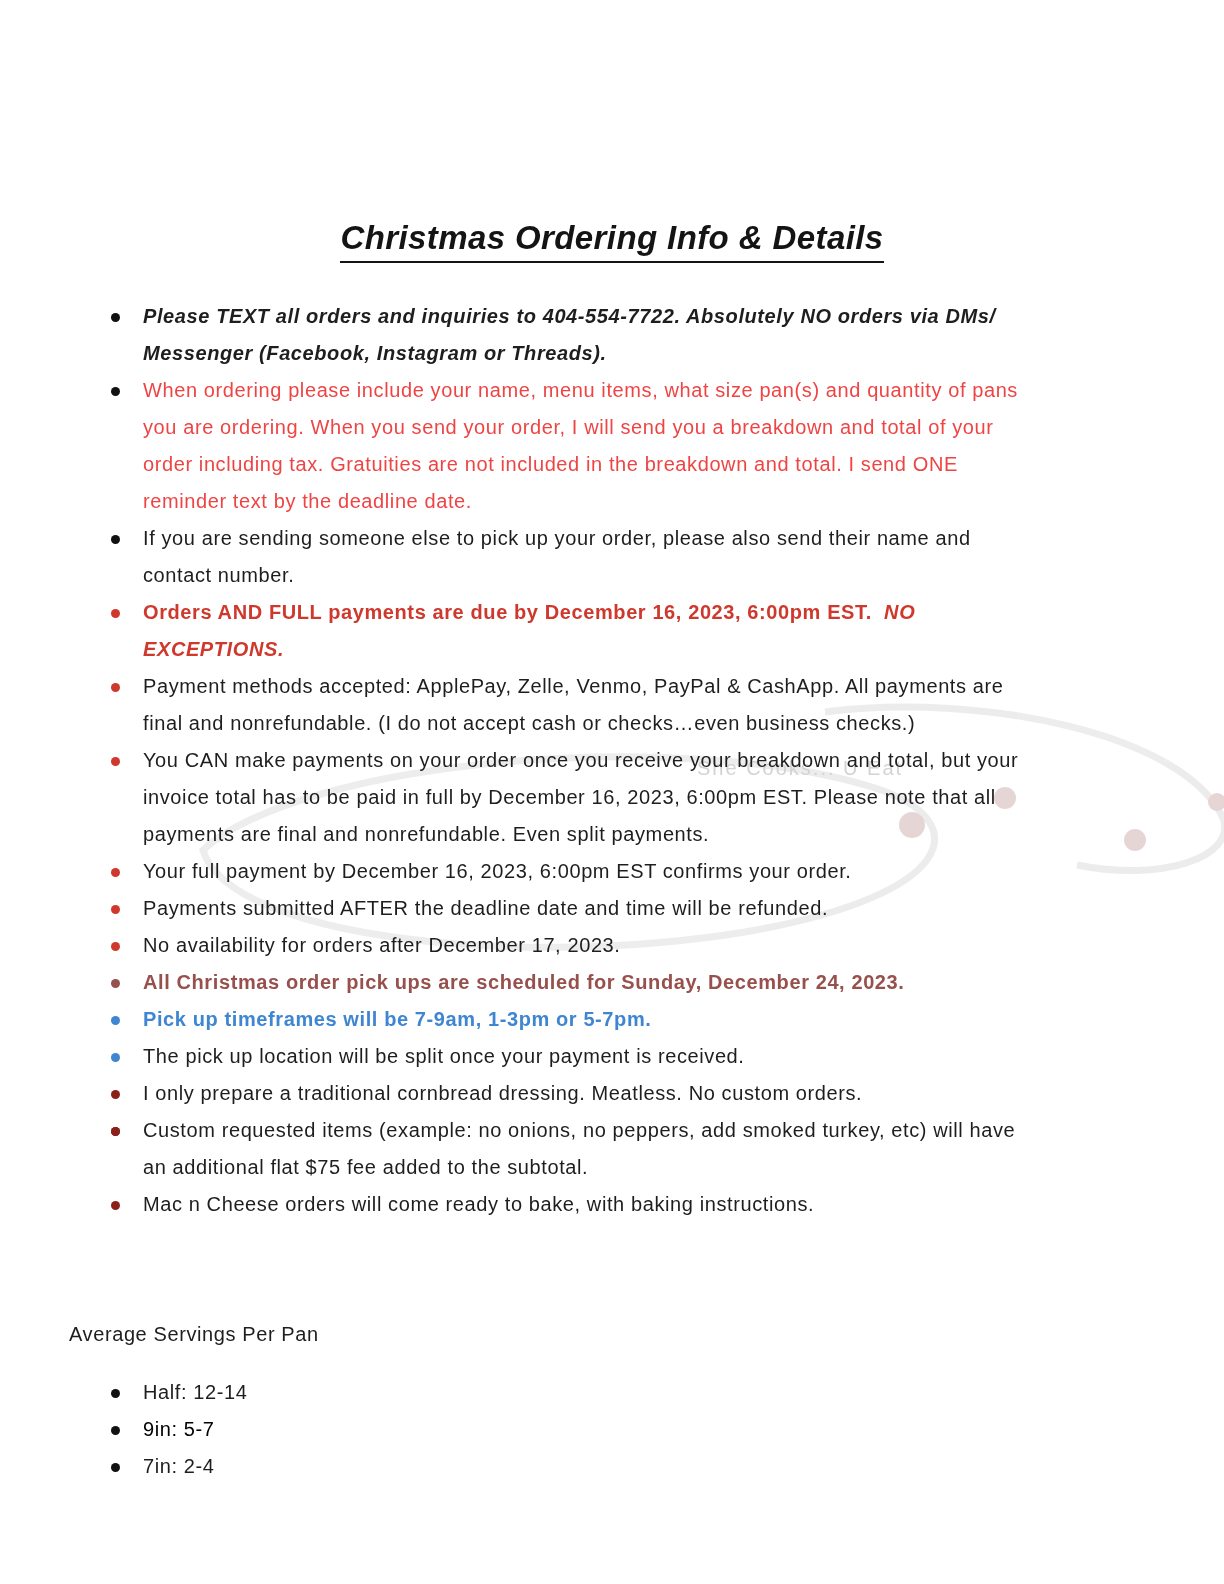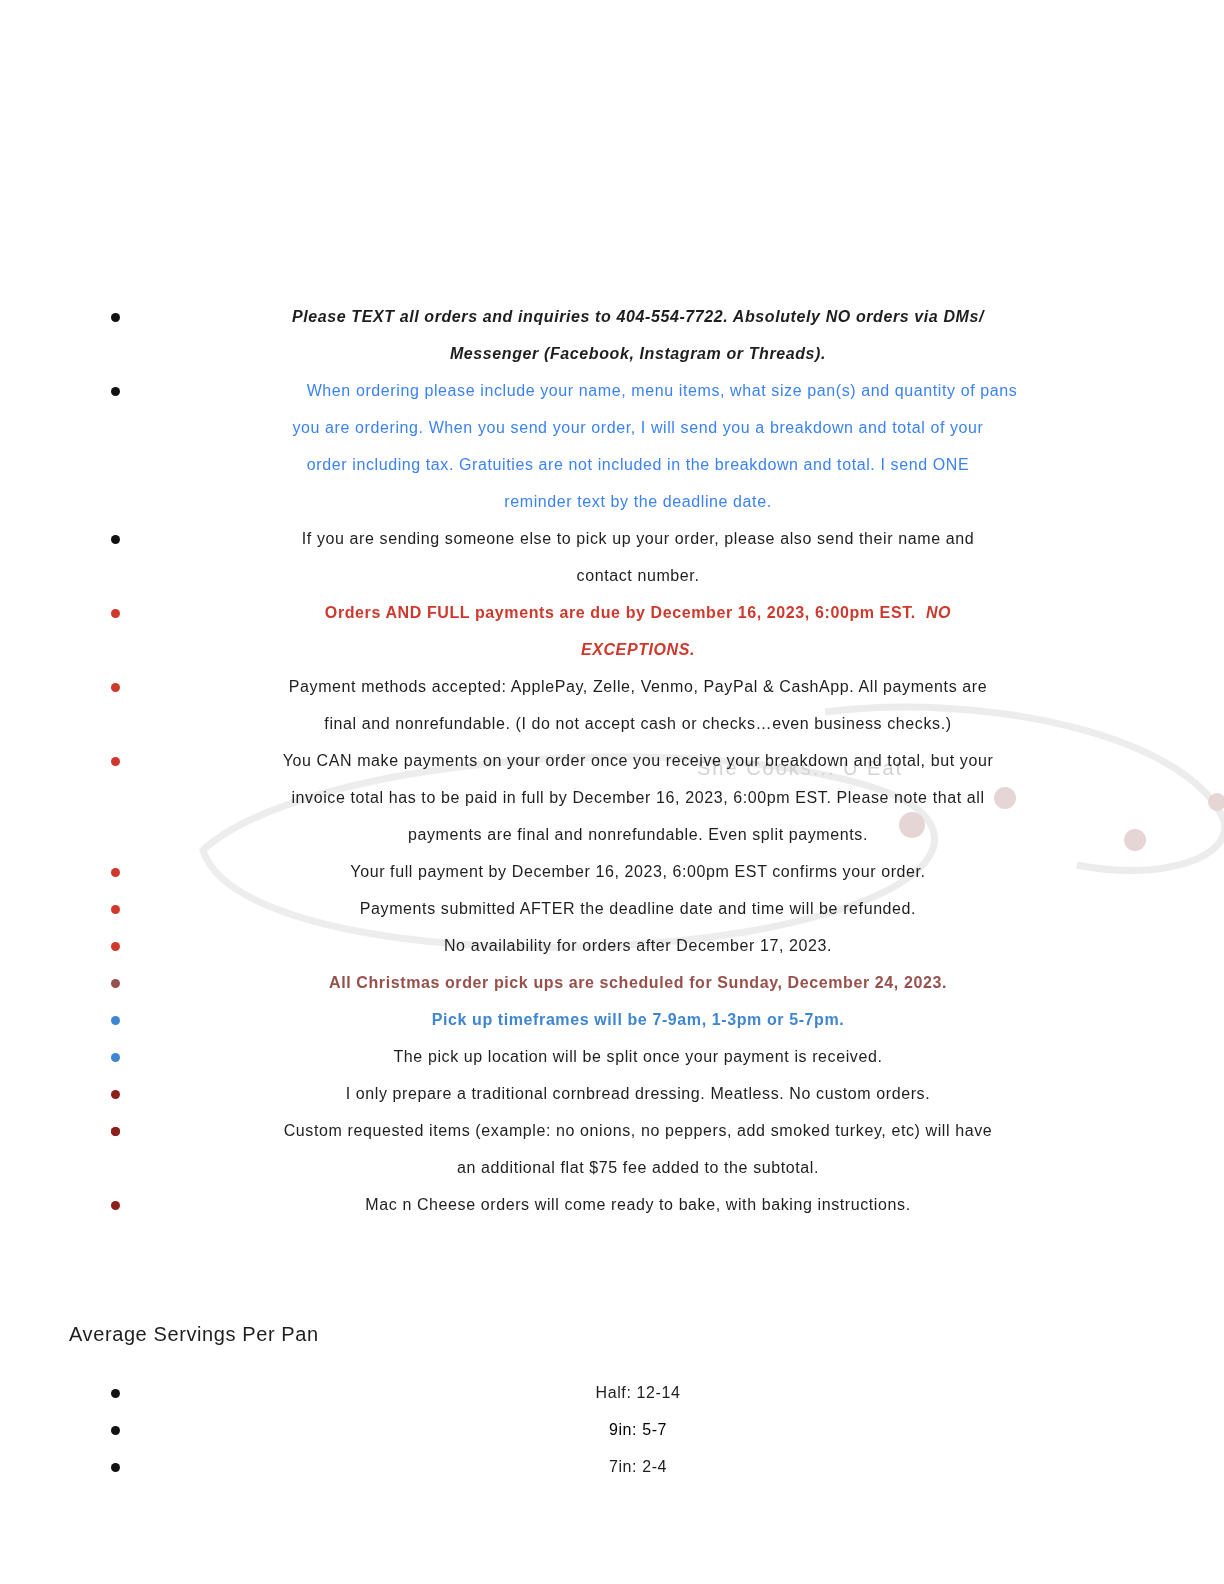--- a/index.html
+++ b/index.html
@@ -28,22 +28,22 @@
   .watermark { position:absolute; left:0; top:0; width:1224px; height:1584px; z-index:1; pointer-events:none; }
   .wm-text {
     position:absolute; left:697px; top:757px;
     font-size:20px; letter-spacing:2px;
     color:#d3d3d3; white-space:nowrap;
   }
   .wm-svg { position:absolute; left:185px; top:690px; }
   
   ul.doc-list {
     position:absolute; margin:0; padding:0; list-style:none;
-    font-size:16px; line-height:37px; letter-spacing:0.6px;
-    color:#1e1e1e; z-index:2;text-align:center;
+    font-size:20px; line-height:37px; letter-spacing:0.6px;
+    color:#1e1e1e; z-index:2;
   }
   ul.doc-list.main { left:102px; top:298px; width:1031px; }
   ul.doc-list.servings { left:102px; top:1374px; width:1031px; }
   ul.doc-list li {
     position:relative; padding-left:41px;
     white-space:pre-line;
   }
   ul.doc-list li .dot {
     position:absolute; left:9px; top:14.5px;
     width:9px; height:9px; border-radius:50%;
@@ -69,25 +69,28 @@
         <path d="M 640 22 C 800 2, 1000 45, 1038 128 C 1052 168, 975 192, 892 175" stroke="#9a9a9a" stroke-width="7" fill="none"></path>
         <circle cx="727" cy="135" r="13" fill="#7a1d1d"></circle>
         <circle cx="820" cy="108" r="11" fill="#7a1d1d"></circle>
         <circle cx="950" cy="150" r="11" fill="#7a1d1d"></circle>
         <circle cx="1032" cy="112" r="9" fill="#7a1d1d"></circle>
       </g>
     </svg>
     <div class="wm-text">She Cooks... U Eat</div>
   </div>
 
+  <h1 class="doc-title">
+    <span class="title-inner">Christmas Ordering Info &amp; Details</span>
+  </h1>
 
   <ul id="main-list" class="doc-list main">
       <li><span class="dot" style="background: rgb(17, 17, 17);"></span><span class="txt" style="color: rgb(30, 30, 30); font-weight: bold; font-style: italic;">Please TEXT all orders and inquiries to 404-554-7722. Absolutely NO orders via DMs/
 Messenger (Facebook, Instagram or Threads).</span></li>
-      <li><span class="dot" style="background: rgb(17, 17, 17);"></span><span class="txt" style="color: #3b82f6; margin-left: 48px;">When ordering please include your name, menu items, what size pan(s) and quantity of pans
+      <li><span class="dot" style="background: rgb(17, 17, 17);"></span><span class="txt" style="color: #ef4444;">When ordering please include your name, menu items, what size pan(s) and quantity of pans
 you are ordering. When you send your order, I will send you a breakdown and total of your
 order including tax. Gratuities are not included in the breakdown and total. I send ONE
 reminder text by the deadline date.</span></li>
       <li><span class="dot" style="background: rgb(17, 17, 17);"></span><span class="txt" style="color: rgb(30, 30, 30);">If you are sending someone else to pick up your order, please also send their name and
 contact number.</span></li>
       <li><span class="dot" style="background: rgb(207, 56, 44);"></span><span class="txt" style="color: rgb(207, 56, 44); font-weight: bold;"><span>Orders AND </span><span class="u">FULL</span><span> payments are due by </span><span class="u">December 16, 2023, 6:00pm EST</span><span>. &nbsp;</span><span class="u i">NO</span><span>
 </span><span class="u i">EXCEPTIONS.</span></span></li>
       <li><span class="dot" style="background: rgb(207, 56, 44);"></span><span class="txt" style="color: rgb(30, 30, 30);">Payment methods accepted: ApplePay, Zelle, Venmo, PayPal &amp; CashApp. All payments are
 final and nonrefundable. (I do not accept cash or checks…even business checks.)</span></li>
       <li><span class="dot" style="background: rgb(207, 56, 44);"></span><span class="txt" style="color: rgb(30, 30, 30);">You CAN make payments on your order once you receive your breakdown and total, but your

